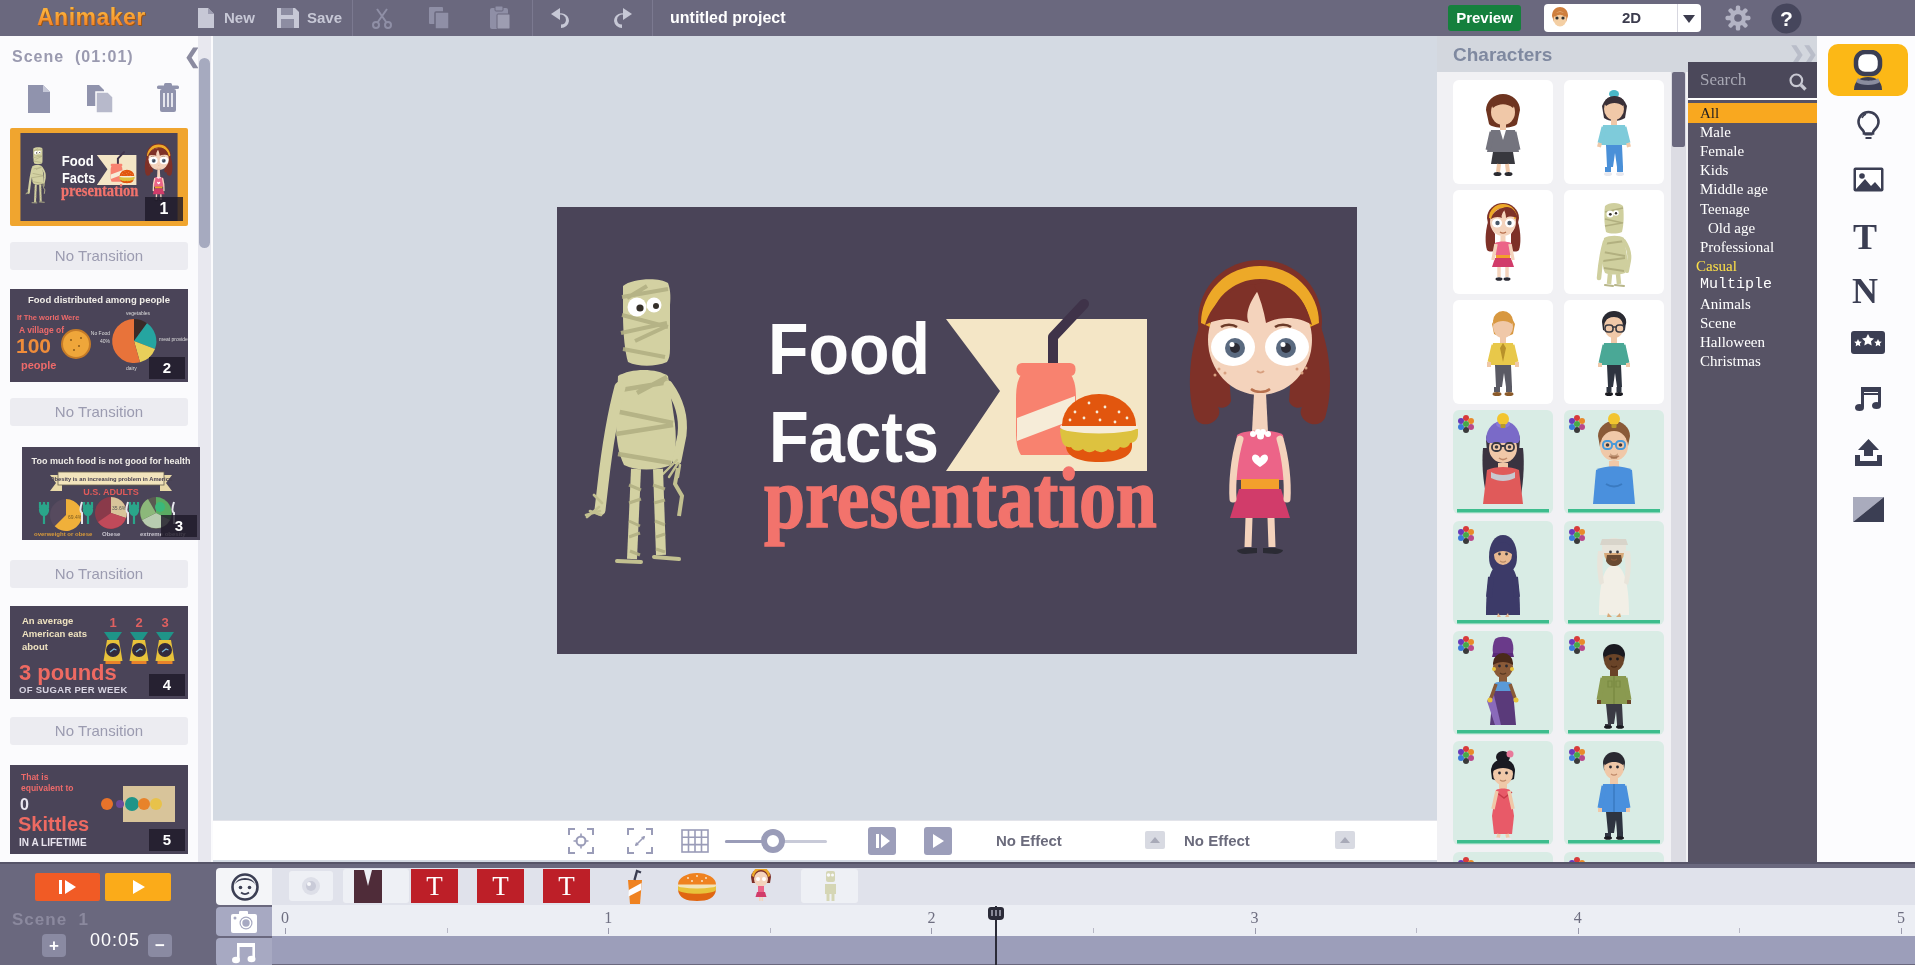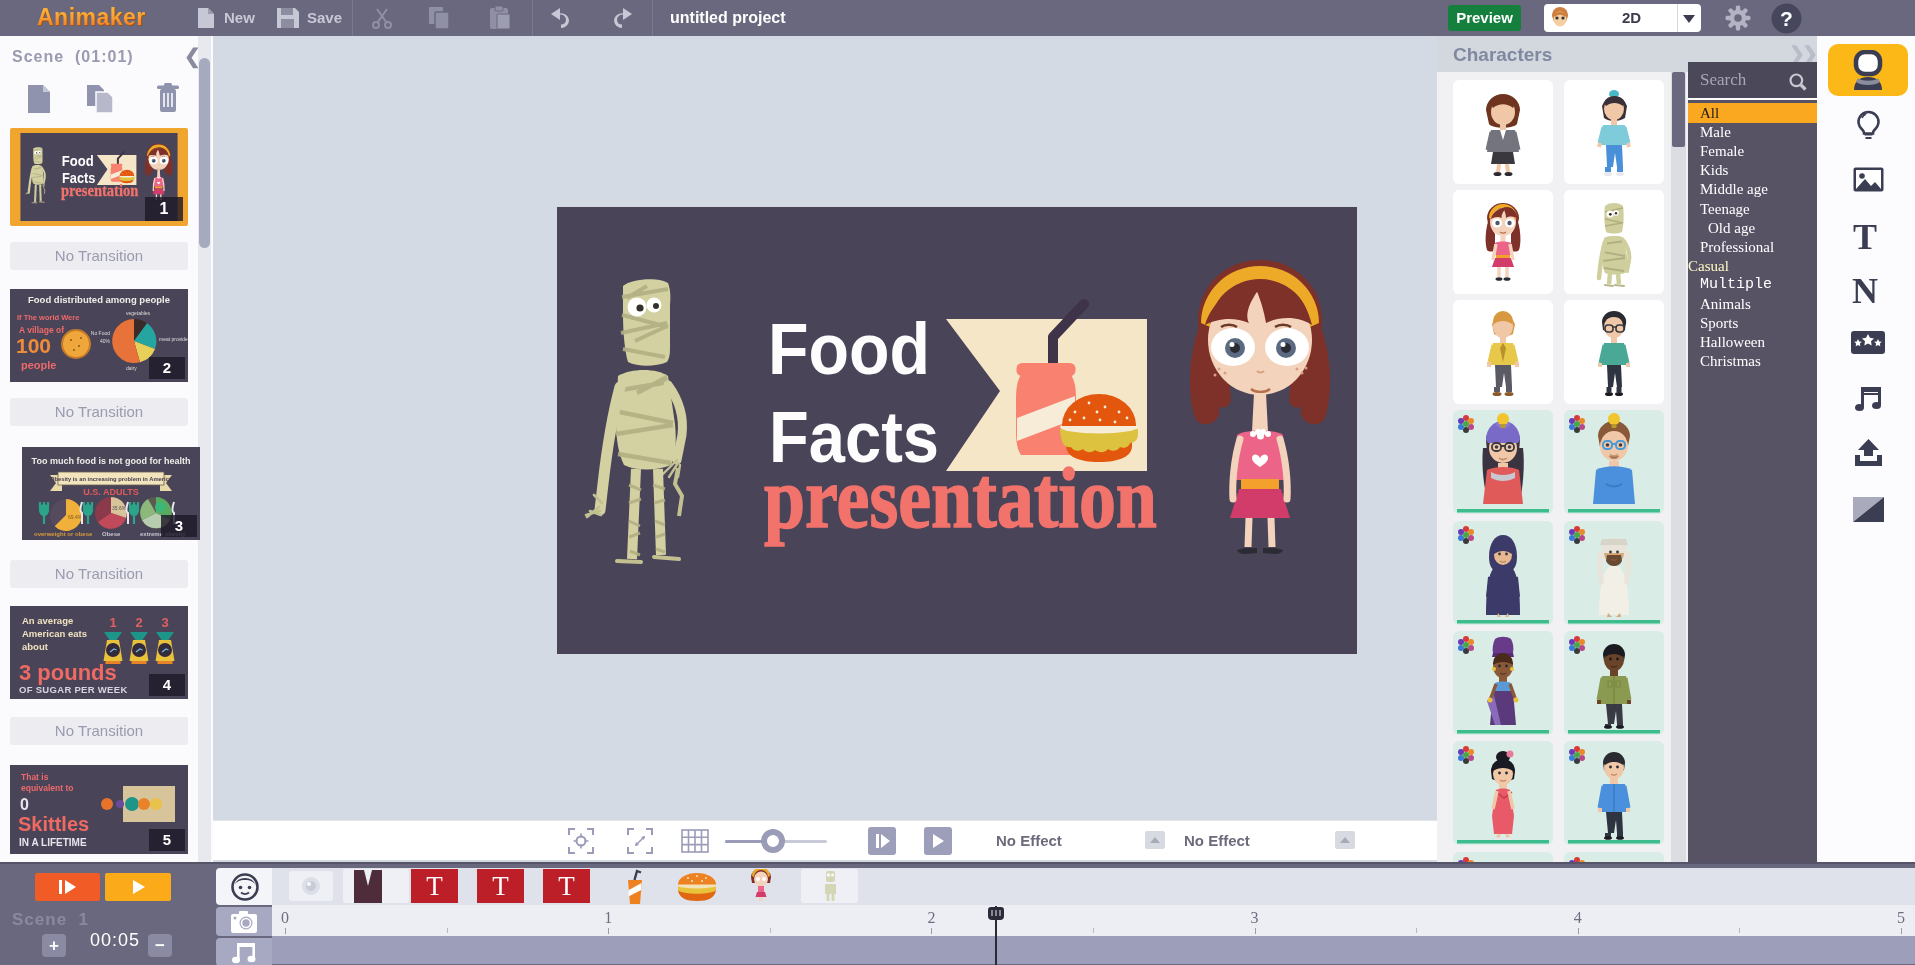--- a/index.html
+++ b/index.html
@@ -636,24 +636,24 @@
   </div>
   <div id="cats">
       <div style="position:absolute;left:0;top:41px;width:129px;height:20px;font-family:'Liberation Serif',serif;font-size:15px;line-height:20px;padding-left:12px;background:#f9a81f;color:#1c1c22;">All</div>
       <div style="position:absolute;left:0;top:60.1px;width:129px;height:20px;font-family:'Liberation Serif',serif;font-size:15px;line-height:20px;padding-left:12px;color:#fff;">Male</div>
       <div style="position:absolute;left:0;top:79.2px;width:129px;height:20px;font-family:'Liberation Serif',serif;font-size:15px;line-height:20px;padding-left:12px;color:#fff;">Female</div>
       <div style="position:absolute;left:0;top:98.30000000000001px;width:129px;height:20px;font-family:'Liberation Serif',serif;font-size:15px;line-height:20px;padding-left:12px;color:#fff;">Kids</div>
       <div style="position:absolute;left:0;top:117.4px;width:129px;height:20px;font-family:'Liberation Serif',serif;font-size:15px;line-height:20px;padding-left:12px;color:#fff;">Middle age</div>
       <div style="position:absolute;left:0;top:136.5px;width:105px;height:20px;font-family:'Liberation Serif',serif;font-size:15px;line-height:20px;padding-left:12px;color:#fff;">Teenage</div>
       <div style="position:absolute;left:0;top:155.60000000000002px;width:129px;height:20px;font-family:'Liberation Serif',serif;font-size:15px;line-height:20px;padding-left:20px;color:#fff;">Old age</div>
       <div style="position:absolute;left:0;top:174.70000000000002px;width:129px;height:20px;font-family:'Liberation Serif',serif;font-size:15px;line-height:20px;padding-left:12px;color:#fff;">Professional</div>
-      <div style="position:absolute;left:0;top:193.8px;width:129px;height:20px;font-family:'Liberation Serif',serif;font-size:15px;line-height:20px;padding-left:0;color:#fef9c3;">Casual</div>
+      <div style="position:absolute;left:0;top:193.8px;width:129px;height:20px;font-family:'Liberation Serif',serif;font-size:15px;line-height:20px;padding-left:8px;color:#fde047;">Casual</div>
       <div style="position:absolute;left:0;top:212.9px;width:129px;height:20px;font-family:Liberation Mono, monospace;font-size:15px;line-height:20px;padding-left:12px;color:#fff;">Multiple</div>
       <div style="position:absolute;left:0;top:232px;width:129px;height:20px;font-family:'Liberation Serif',serif;font-size:15px;line-height:20px;padding-left:12px;color:#fff;">Animals</div>
-      <div style="position:absolute;left:0;top:251.10000000000002px;width:129px;height:20px;font-family:'Liberation Serif',serif;font-size:15px;line-height:20px;padding-left:12px;color:#fff;">Sports</div>
+      <div style="position:absolute;left:0;top:251.10000000000002px;width:129px;height:20px;font-family:'Liberation Serif',serif;font-size:15px;line-height:20px;padding-left:12px;color:#fff;">Scene</div>
       <div style="position:absolute;left:0;top:270.20000000000005px;width:129px;height:20px;font-family:'Liberation Serif',serif;font-size:15px;line-height:20px;padding-left:12px;color:#fff;">Halloween</div>
       <div style="position:absolute;left:0;top:289.3px;width:129px;height:20px;font-family:'Liberation Serif',serif;font-size:15px;line-height:20px;padding-left:12px;color:#fff;">Christmas</div>
     </div>
 </div>
 
 <div class="abs" style="left:1817px;top:36px;width:98px;height:826px;background:#fcfcfe;" id="righticons">
   <div class="abs" style="left:11px;top:8px;width:80px;height:52px;background:#fcb816;border-radius:10px;"></div>
   <svg class="abs" style="left:33px;top:14px;" width="36" height="40" viewBox="0 0 36 40">
       <rect x="6" y="2" width="24" height="22" rx="9" fill="#fff" stroke="#3b3e53" stroke-width="4.5"></rect>
       <path d="M4 40 c0-9 6-13 14-13 s14 4 14 13z" fill="#3b3e53"></path>

